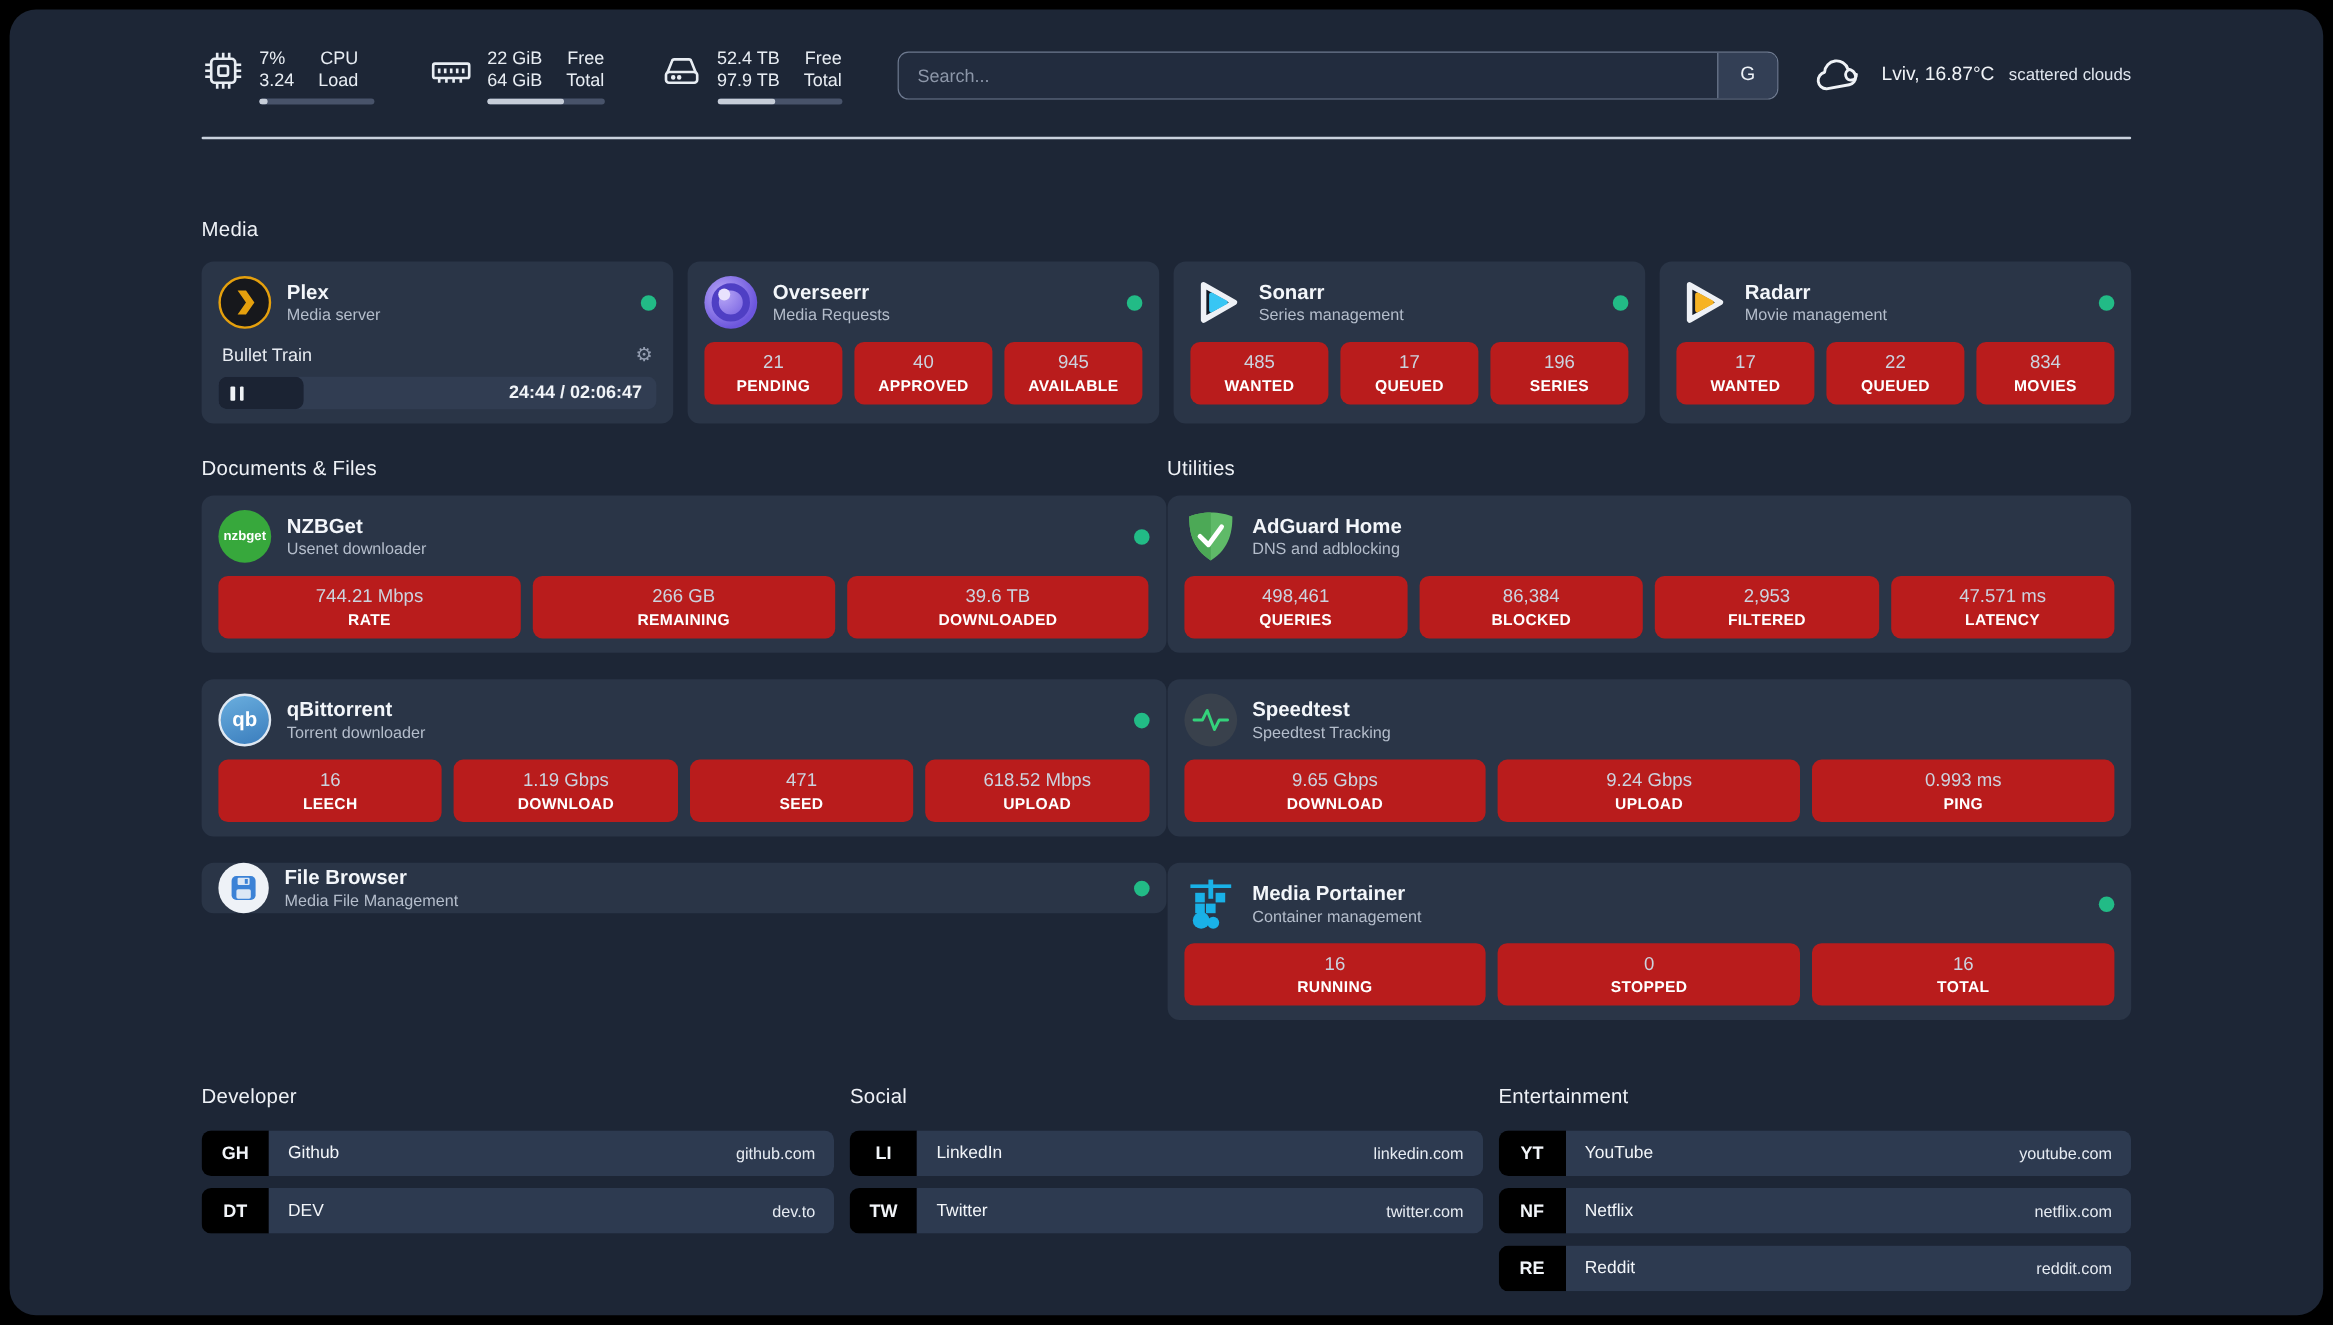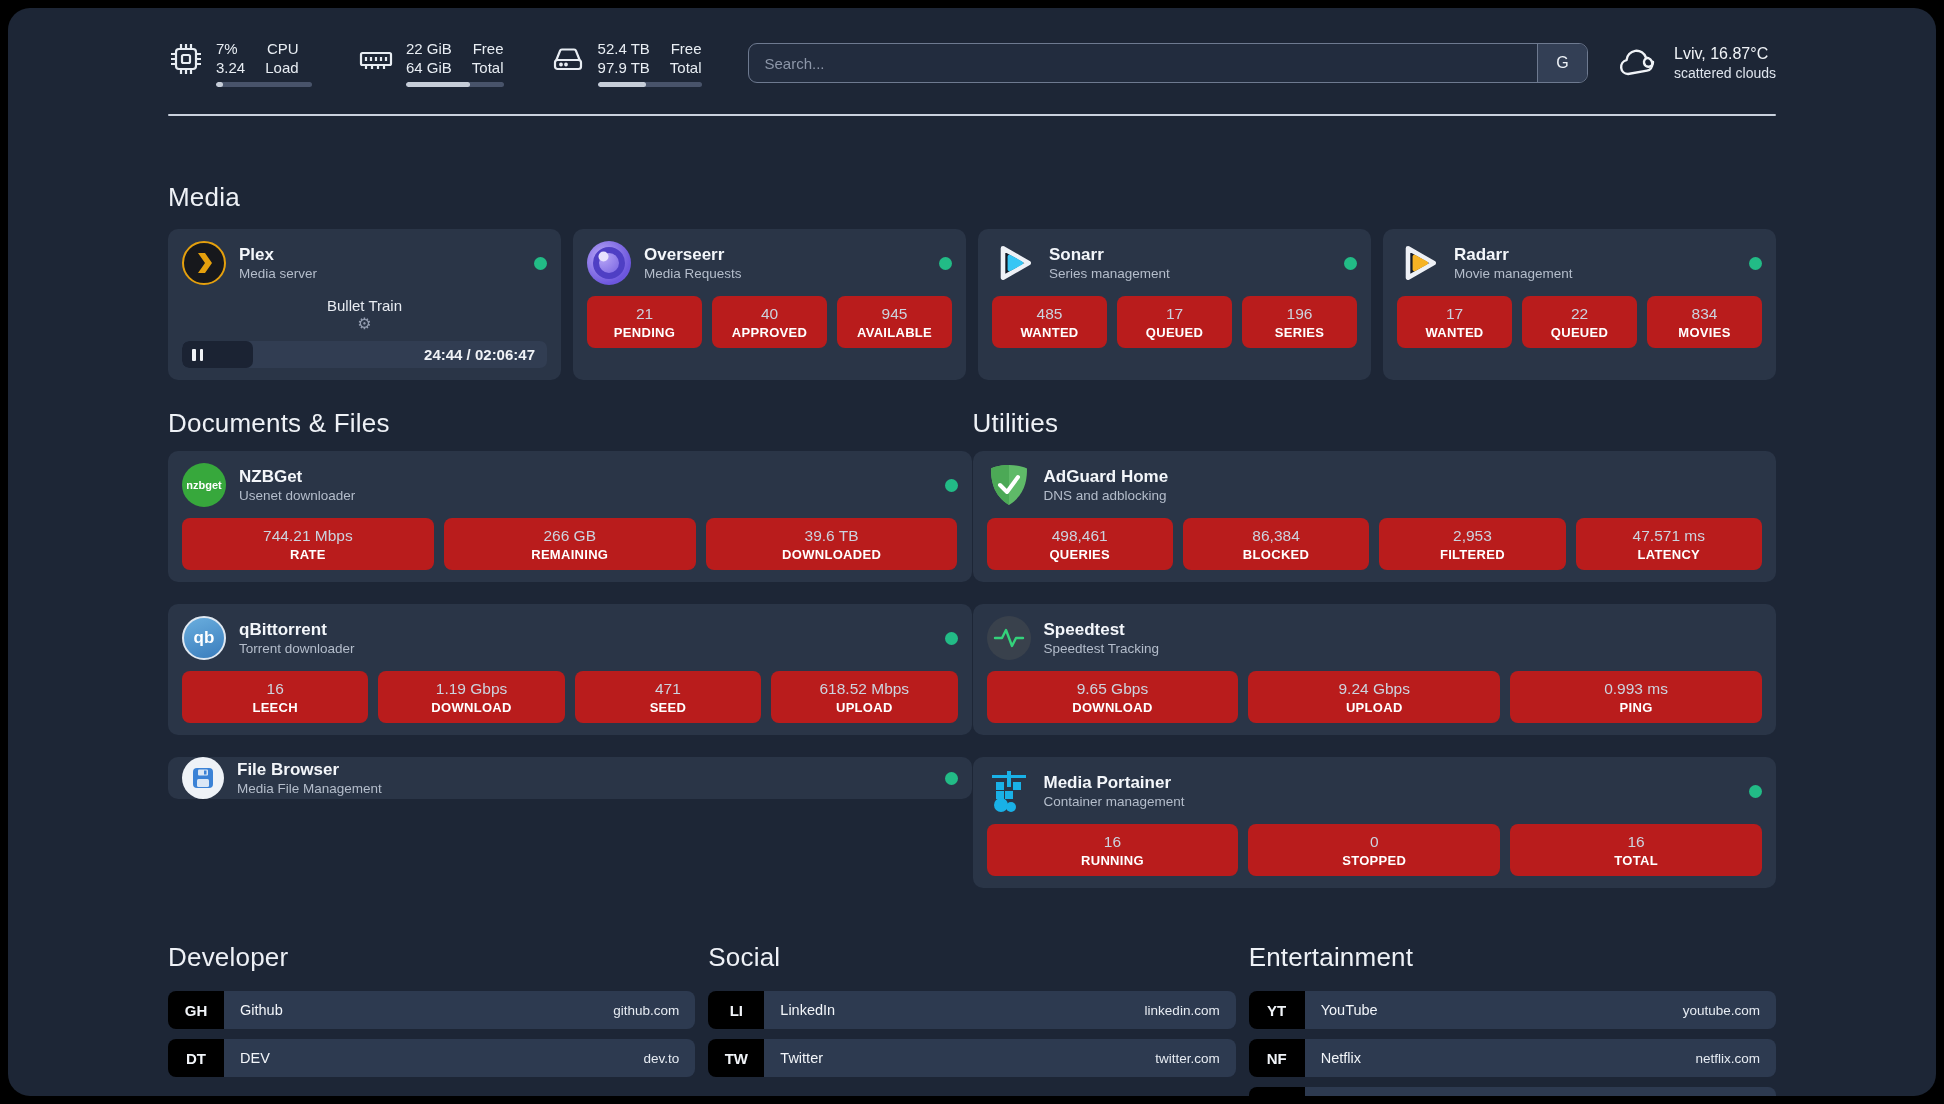--- a/index.html
+++ b/index.html
@@ -17,28 +17,28 @@
   .sys-col.labels { text-align:right; }
   .sys-bar { margin-top:5px; height:5px; width:100%; min-width:96px; background:#48536a; border-radius:3px; overflow:hidden; }
   .sys-bar-fill { height:100%; background:#c6cdd8; border-radius:3px; }
 
   .searchbar { flex:1; display:flex; align-items:stretch; height:40px; border:1.5px solid #6e7a90; border-radius:9px; background:#222c3e; margin-right:30px; overflow:hidden; }
   .search-input { flex:1; background:transparent; border:none; outline:none; color:#dfe5ee; font-size:15px; padding:0 16px; font-family:"Liberation Sans", sans-serif; }
   .search-input::placeholder { color:#8c96a8; }
   .search-engine { width:50px; background:#333f55; color:#eef2f7; display:flex; align-items:center; justify-content:center; font-size:16px; border-left:1px solid #6e7a90; cursor:pointer; }
 
   .weather { display:flex; align-items:center; gap:14px; }
-  .weather-text { display:flex; flex-direction:column; color:#f0f3f7; }
+  .weather-text { display:flex; color:#f0f3f7;gap:12px; }
   .weather-loc { font-size:16px; line-height:20px; }
   .weather-cond { font-size:14px; line-height:18px; color:#dfe5ee; }
 
   .divider { margin-top:26px; height:2px; background:#c9d1dd; border:none; border-radius:1px; }
 
   
-  .section-title { font-size:26px; font-weight:500; color:#eef1f6; letter-spacing:.2px; }
+  .section-title { font-size:17px; font-weight:500; color:#eef1f6; letter-spacing:.2px; }
   .media-section { margin-top:66px; }
   .media-grid { margin-top:16px; display:grid; grid-template-columns:repeat(4,1fr); gap:12px; }
 
   .card { background:#2a3547; border-radius:10px; padding:12px 14px; position:relative; }
   .card-head { display:flex; align-items:center; gap:13px; }
   .app-text { display:flex; flex-direction:column; }
   .app-name { font-size:17px; font-weight:700; color:#f3f6fa; line-height:21px; }
   .app-desc { font-size:13.5px; color:#b4bdcb; line-height:17px; }
   .dot { width:13px; height:13px; border-radius:50%; background:#22bb86; margin-left:auto; flex:0 0 auto; }
 
@@ -46,21 +46,21 @@
   .stats-3 { grid-template-columns:repeat(3,1fr); }
   .stats-4 { grid-template-columns:repeat(4,1fr); }
   .stat { background:#b91c1c; border-radius:8px; padding:8px 6px 7px; text-align:center; }
   .stat-value { font-size:15.5px; color:#ccd3de; line-height:20px; }
   .stat-label { font-size:13px; font-weight:700; color:#fff; letter-spacing:.3px; line-height:17px; }
 
   .icon-circle { width:44px; height:44px; border-radius:50%; display:flex; align-items:center; justify-content:center; flex:0 0 auto; }
   .icon-box { width:44px; height:44px; display:flex; align-items:center; justify-content:center; flex:0 0 auto; }
 
   
-  .player-title-row { display:flex; align-items:center; justify-content:space-between; margin-top:12px; padding:0 3px;flex-direction:column; }
+  .player-title-row { display:flex; align-items:center; justify-content:space-between; margin-top:12px; padding:0 3px; }
   .player-title { font-size:15px; color:#e8ecf2; }
   .player-gear { color:#939db0; font-size:16px; cursor:pointer; }
   .player-bar { margin-top:8px; height:27px; background:#313d52; border-radius:7px; position:relative; overflow:hidden;padding-left:44px; }
   .player-fill { position:absolute; left:0; top:0; bottom:0; background:#1b2333; border-radius:7px; display:flex; align-items:center; padding-left:10px; gap:4px; }
   .pause-bar { width:3.5px; height:12px; background:#f0f3f7; border-radius:1px; }
   .player-time { position:absolute; right:12px; top:0; bottom:0; display:flex; align-items:center; font-size:15px; font-weight:700; color:#f0f3f7; }
 
   .two-col { margin-top:28px; display:grid; grid-template-columns:1fr 1fr; gap:1px; align-items:start; }
   .col-stack { display:flex; flex-direction:column; }
   .col-stack .card { margin-top:12px; }

